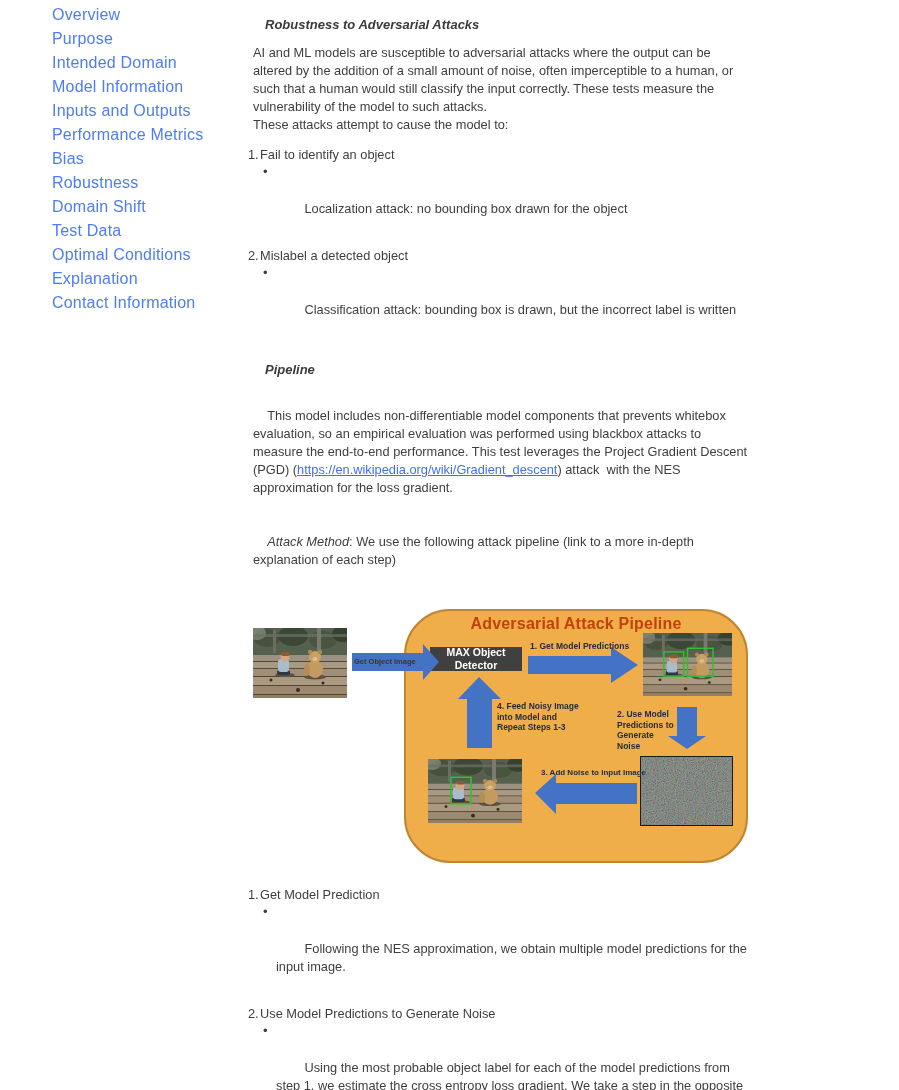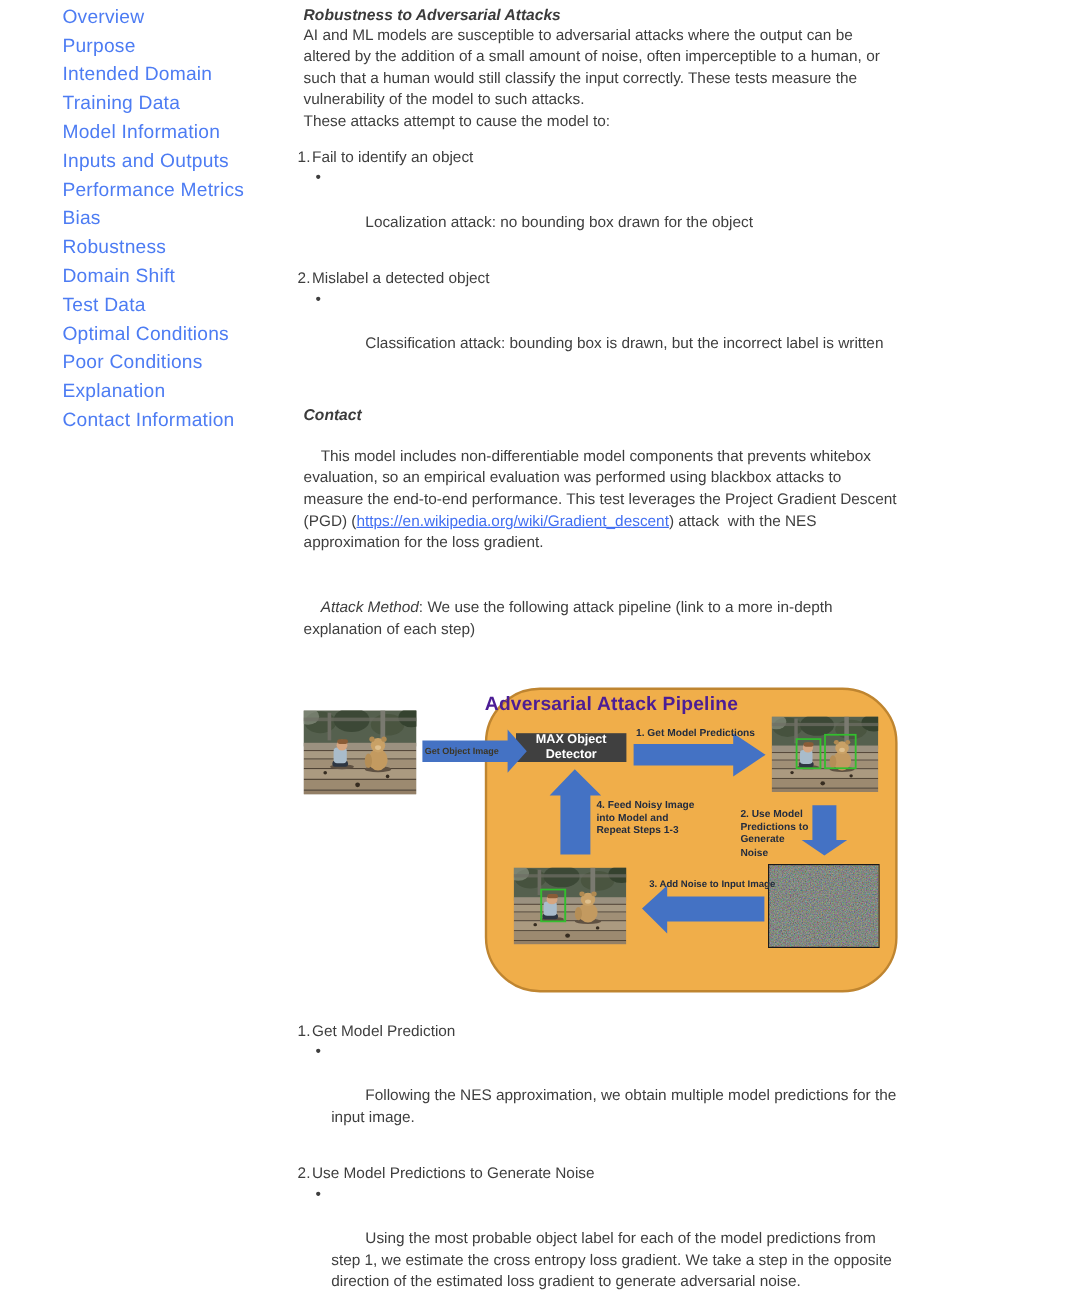--- a/index.html
+++ b/index.html
@@ -10,41 +10,41 @@
     -webkit-font-smoothing:antialiased;
   }
   
   #sidebar { position:absolute; left:52px; top:7px; width:170px; }
   .nav-item {
     height:24px; line-height:15px; font-size:16px; letter-spacing:.2px;
     color:#4d7cf3; cursor:pointer; white-space:nowrap;
   }
   
   #main { position:absolute; left:253px; top:5px; width:495px; }
-  .sec-title { font-size:13px; font-weight:bold; font-style:italic; color:#3b3b3b; margin:0; }
+  .sec-title { font-size:13px; font-weight:bold; font-style:italic; color:#3b3b3b; margin:12px; }
   p.body-p { font-size:12.8px; line-height:18px; margin:0; white-space:pre-wrap; }
   .mt16 { margin-top:16px; } .mt12 { margin-top:12px; } .mt13 { margin-top:13px; }
   .mt11 { margin-top:11px; } .mt25 { margin-top:25px; }
   .mt21 { margin-top:21px; }
   a.inline-link { color:#416ff2; text-decoration:underline; cursor:pointer; }
   .italic { font-style:italic; }
   
   .num-item { display:flex; margin-left:-5px; font-size:12.8px; line-height:18px; }
   .num-item .num { width:12px; flex:none; }
   .sub-bullet { position:relative; padding-left:23px; font-size:12.8px; line-height:18px; white-space:pre-wrap; }
   .sub-bullet .dot { position:absolute; left:10px; top:-1px; font-size:13px; }
   
   #pipeline { position:relative; width:496px; height:258px; margin:20px 0 0 0; }
   #orange-panel {
     position:absolute; left:151px; top:2px; width:344px; height:254px;
     background:#f0ae4a; border:2.5px solid #bf8530; border-radius:46px; z-index:1;
   }
   #pipeline-title {
-    position:absolute; left:151px; top:8px; width:344px; text-align:left;
-    font-size:16px; font-weight:bold; color:#4c1d95; letter-spacing:.2px; z-index:4;
+    position:absolute; left:151px; top:8px; width:344px; text-align:center;
+    font-size:16px; font-weight:bold; color:#c2410c; letter-spacing:.2px; z-index:4;
   }
   #arrow-layer { position:absolute; left:0; top:0; z-index:3; pointer-events:none; }
   .photo { position:absolute; z-index:2; line-height:0; }
   .photo svg { display:block; }
   #noise-img { position:absolute; left:387px; top:149px; width:93px; height:70px; z-index:2; border:1px solid #1a1a1a; line-height:0; }
   .diag-label { position:absolute; z-index:4; font-weight:bold; color:#232c3e; }
   #lbl-initial { left:101px; top:50px; font-size:7.5px; color:#3c3626; white-space:nowrap; }
   #lbl-step1 { left:277px; top:34px; font-size:8.5px; white-space:nowrap; }
   #lbl-step2 { left:364px; top:102px; width:58px; font-size:8.5px; line-height:10.5px; }
   #lbl-step3 { left:288px; top:161px; font-size:8px; white-space:nowrap; }
@@ -101,30 +101,28 @@
       <ellipse cx="62" cy="31" rx="2.5" ry="2" fill="#dfc08e"></ellipse>
       <ellipse cx="54" cy="42" rx="3" ry="6" fill="#b58e56"></ellipse>
     </symbol>
   </defs>
 </svg>
 
 <nav id="sidebar">
   <div class="nav-item">Overview</div>
   <div class="nav-item">Purpose</div>
   <div class="nav-item">Intended Domain</div>
-  <div class="nav-item">Training Data</div>
   <div class="nav-item">Model Information</div>
   <div class="nav-item">Inputs and Outputs</div>
   <div class="nav-item">Performance Metrics</div>
   <div class="nav-item">Bias</div>
   <div class="nav-item">Robustness</div>
   <div class="nav-item">Domain Shift</div>
   <div class="nav-item">Test Data</div>
   <div class="nav-item">Optimal Conditions</div>
-  <div class="nav-item">Poor Conditions</div>
   <div class="nav-item">Explanation</div>
   <div class="nav-item">Contact Information</div>
 </nav>
 
 <main id="main">
 
   <h3 class="sec-title">Robustness to Adversarial Attacks</h3>
 
   <p class="body-p mt16">AI and ML models are susceptible to adversarial attacks where the output can be altered by the addition of a small amount of noise, often imperceptible to a human, or such that a human would still classify the input correctly. These tests measure the vulnerability of the model to such attacks.</p>
   <p class="body-p mt12">These attacks attempt to cause the model to:</p>
@@ -145,21 +143,21 @@
         <span class="num">2.</span>
         <span>Mislabel a detected object</span>
       </div>
       <div class="sub-bullet">
         <span class="dot">•</span>
         <span>Classification attack: bounding box is drawn, but the incorrect label is written</span>
       </div>
     </div>
   </div>
 
-  <h3 class="sec-title mt25">Contact</h3>
+  <h3 class="sec-title mt25">Pipeline</h3>
 
   <p class="body-p mt13">
     <span>This model includes non-differentiable model components that prevents whitebox evaluation, so an empirical evaluation was performed using blackbox attacks to measure the end-to-end performance. This test leverages the Project Gradient Descent (PGD) (</span><a class="inline-link">https://en.wikipedia.org/wiki/Gradient_descent</a><span>) attack  with the NES approximation for the loss gradient.</span>
   </p>
 
   <p class="body-p mt11">
     <span class="italic">Attack Method</span><span>: We use the following attack pipeline (link to a more in-depth explanation of each step)</span>
   </p>
 
   <figure id="pipeline">

